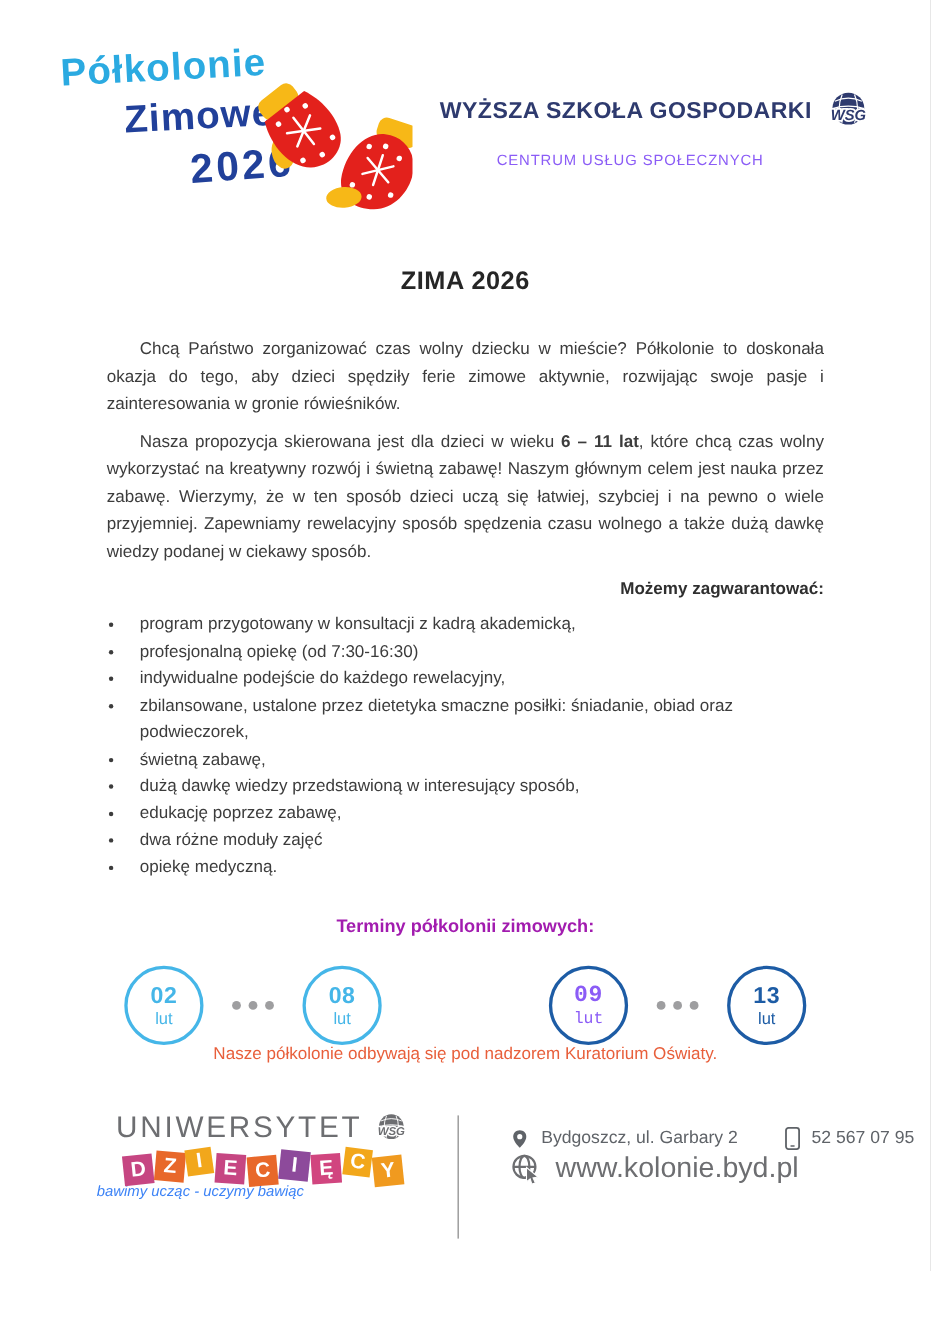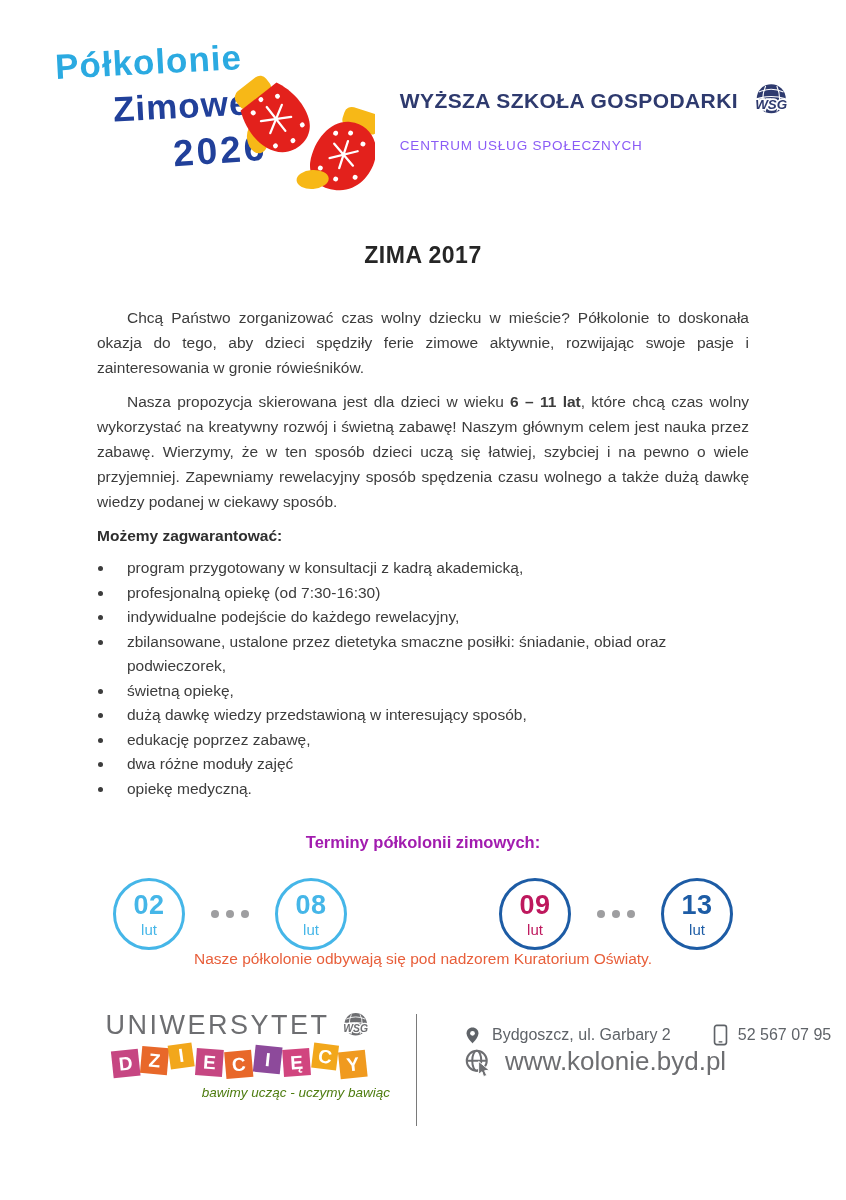--- a/index.html
+++ b/index.html
@@ -10,64 +10,64 @@
   }
 
   
   .header { display:flex; justify-content:space-between; padding:42px 52px 0 55px; height:180px; }
   .brand-logo { position:relative; width:310px; height:140px; }
   .brand-word { position:absolute; font-weight:bold; letter-spacing:1px; font-size:35px; }
   .brand-w1 { left:0; top:0; color:#2baae1; transform:rotate(-3deg); }
   .brand-w2 { left:58px; top:44px; color:#21409a; transform:rotate(-3deg); }
   .brand-w3 { left:118px; top:88px; color:#21409a; transform:rotate(-4deg); font-size:37px; letter-spacing:3px;}
   .mittens { position:absolute; left:168px; top:22px; }
-  .org { margin-top:40px; text-align:left; }
+  .org { margin-top:40px; text-align:center; }
   .org-row { display:flex; align-items:center; gap:6px; justify-content:flex-end; }
   .org-name { font-size:21px; font-weight:bold; color:#2e3a6e; letter-spacing:0.4px; }
   .org-unit { font-size:13.5px; color:#8b5cf6; letter-spacing:0.8px; margin-top:18px; padding-right:48px; }
 
   
   .main { padding:0 97px; }
   .doc-title { text-align:center; font-size:23px; font-weight:bold; color:#262626;
                margin-top:62px; margin-bottom:36px; letter-spacing:0.5px; }
   .para { font-size:15.5px; line-height:25px; text-align:justify; text-indent:30px; margin-bottom:9px; }
-  .guarantee-heading { font-weight:bold; font-size:15.5px; margin-top:13px; color:#2f2f2f; }
+  .guarantee-heading { font-weight:bold; font-size:15.5px; margin-top:13px; color:#2f2f2f;text-align:right; }
   .guarantee-list { margin-top:11px; padding-left:17px; }
   .guarantee-list li { font-size:15.5px; line-height:24.5px; padding-left:13px; color:#3c3c3c; }
   .terms-heading { text-align:center; font-size:16.5px; font-weight:600; color:#a21caf; margin-top:32px; }
 
   .dates-row { margin-top:26px; display:flex; align-items:center; justify-content:space-between; padding:0 16px 0 16px; }
   .dates-group { display:flex; align-items:center; gap:26px; }
   .date-circle { width:72px; height:72px; border-radius:50%; border:3.5px solid;
                  display:flex; flex-direction:column; align-items:center; justify-content:center; background:#fff; }
-  .date-day { font-size:27px; font-weight:bold; line-height:1; letter-spacing:0.5px; }
+  .date-day { font-size:21px; font-weight:bold; line-height:1; letter-spacing:0.5px; }
   .date-month { font-size:15px; line-height:1; margin-top:3px; }
   .dots { display:flex; gap:7px; }
   .dots i { width:8px; height:8px; border-radius:50%; background:#9e9ea0; display:block; }
 
   .note { text-align:center; font-size:15.5px; font-weight:500; }
 
   
   .footer { margin-top:42px; display:flex; align-items:flex-start; padding-left:88px; }
-  .uni-logo { width:302px; text-align:right; }
+  .uni-logo { width:302px; text-align:left; }
   .uni-row { display:flex; align-items:center; justify-content:center; gap:5px; }
   .uni-name { font-size:27px; color:#6d6e71; letter-spacing:2.5px; font-weight:400; }
   .blocks-row { margin-top:7px; display:flex; justify-content:center; align-items:center; }
   .block { width:27px; height:27px; display:inline-flex; align-items:center; justify-content:center;
            color:#fff; font-weight:bold; font-size:19px; margin:0 1px; }
   .block:nth-child(1){ transform:rotate(-6deg) translateY(2px); }
   .block:nth-child(2){ transform:rotate(5deg) translateY(-1px); }
   .block:nth-child(3){ transform:rotate(-8deg) translateY(-6px); width:24px; height:24px; }
   .block:nth-child(4){ transform:rotate(4deg) translateY(1px); }
   .block:nth-child(5){ transform:rotate(-5deg) translateY(3px); }
   .block:nth-child(6){ transform:rotate(6deg) translateY(-2px); }
   .block:nth-child(7){ transform:rotate(-4deg) translateY(1px); }
   .block:nth-child(8){ transform:rotate(7deg) translateY(-5px); width:25px; height:25px; }
   .block:nth-child(9){ transform:rotate(-6deg) translateY(3px); }
-  .tagline { margin-top:10px; font-style:italic; color:#4d7c0f; font-size:13.5px; }
+  .tagline { font-style:italic; color:#3b82f6; font-size:13.5px; }
   .footer-divider { width:1px; background:#7a7a7a; height:112px; margin:4px 46px 0 26px; }
   .contact { padding-top:14px; }
   .contact-row { display:flex; align-items:center; gap:10px; color:#5f6368; font-size:16px; }
   .contact-sep { width:22px; }
   .site-row { display:flex; align-items:center; gap:12px; color:#6d6e71; font-size:26px; }
   .icon { display:inline-flex; align-items:center; }
 </style>
 </head>
 <body>
 
@@ -135,34 +135,34 @@
             </g>
             <text x="24" y="24" text-anchor="middle" font-size="12" font-weight="bold" font-style="italic" fill="#2E3A6E" stroke="#ffffff" stroke-width="3" paint-order="stroke">WSG</text>
           </svg>
         </span>
       </div>
       <div class="org-unit">CENTRUM USŁUG SPOŁECZNYCH</div>
     </div>
   </div>
 
   <div class="main">
-    <h1 class="doc-title">ZIMA 2017</h1>
+    <h1 class="doc-title">ZIMA 2026</h1>
 
     <p class="para">Chcą Państwo zorganizować czas wolny dziecku w mieście? Półkolonie to doskonała okazja do tego, aby dzieci spędziły ferie zimowe aktywnie, rozwijając swoje pasje i zainteresowania w gronie rówieśników.</p>
 
     <p class="para"><span>Nasza propozycja skierowana jest dla dzieci w wieku </span><b>6 – 11 lat</b><span>, które chcą czas wolny wykorzystać na kreatywny rozwój i świetną zabawę! Naszym głównym celem jest nauka przez zabawę. Wierzymy, że w ten sposób dzieci uczą się łatwiej, szybciej i na pewno o wiele przyjemniej. Zapewniamy rewelacyjny sposób spędzenia czasu wolnego a także dużą dawkę wiedzy podanej w ciekawy sposób.</span></p>
 
     <p class="guarantee-heading">Możemy zagwarantować:</p>
 
     <ul class="guarantee-list">
       <li>program przygotowany w konsultacji z kadrą akademicką,</li>
       <li>profesjonalną opiekę (od 7:30-16:30)</li>
       <li>indywidualne podejście do każdego rewelacyjny,</li>
       <li>zbilansowane, ustalone przez dietetyka smaczne posiłki: śniadanie, obiad oraz podwieczorek,</li>
-      <li>świetną opiekę,</li>
+      <li>świetną zabawę,</li>
       <li>dużą dawkę wiedzy przedstawioną w interesujący sposób,</li>
       <li>edukację poprzez zabawę,</li>
       <li>dwa różne moduły zajęć</li>
       <li>opiekę medyczną.</li>
     </ul>
 
     <p class="terms-heading">Terminy półkolonii zimowych:</p>
 
     <div class="dates-row">
       <div class="dates-group">
@@ -174,21 +174,21 @@
             <i></i>
             <i></i>
             <i></i>
           </span>
         <div class="date-circle" style="color: rgb(69, 182, 232); border-color: rgb(69, 182, 232);">
           <span class="date-day">08</span>
           <span class="date-month">lut</span>
         </div>
       </div>
       <div class="dates-group">
-        <div class="date-circle" style="color: #be185d; border-color: rgb(29, 92, 165);">
+        <div class="date-circle" style="color: #8b5cf6; border-color: rgb(29, 92, 165); font-family: Liberation Mono, monospace;">
           <span class="date-day">09</span>
           <span class="date-month">lut</span>
         </div>
         <span class="dots">
             <i></i>
             <i></i>
             <i></i>
           </span>
         <div class="date-circle" style="color: rgb(29, 92, 165); border-color: rgb(29, 92, 165);">
           <span class="date-day">13</span>

